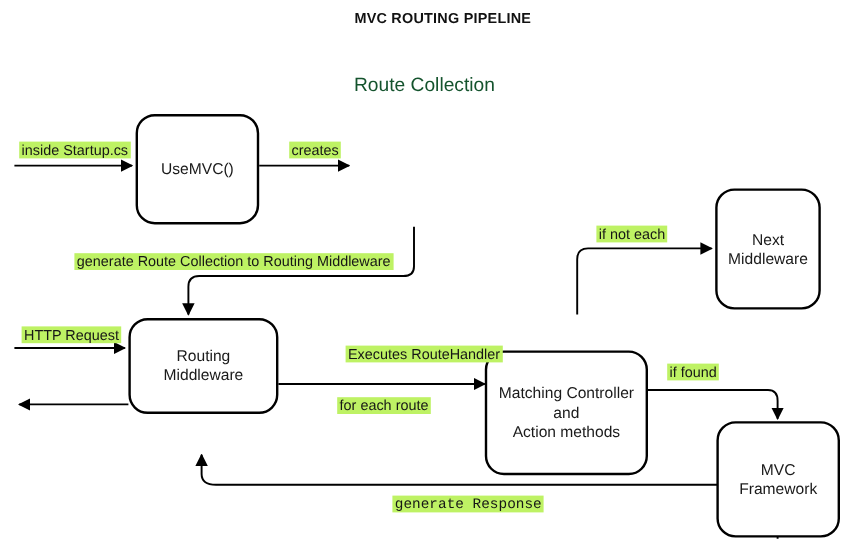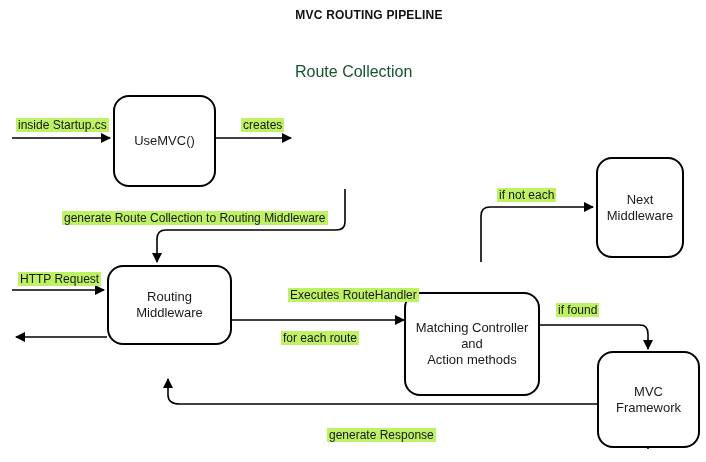--- a/index.html
+++ b/index.html
@@ -148,15 +148,15 @@
   <div class="edge-label" style="left:18px; top:272px;">HTTP Request</div>
 
   <div class="edge-label" style="left:256px; top:288px;margin-left:32px;">Executes RouteHandler</div>
 
   <div class="edge-label" style="left:281px; top:331px;">for each route</div>
 
   <div class="edge-label" style="left:497px; top:188px;">if not each</div>
 
   <div class="edge-label" style="left:556px; top:303px;text-align:right;">if found</div>
 
-  <div class="edge-label" style="left:327px; top:428px;">generate Response</div>
+  <div class="edge-label" style="left:327px; top:413px;font-family:Liberation Mono, monospace;">generate Response</div>
 
 </div>
 
 </body></html>

